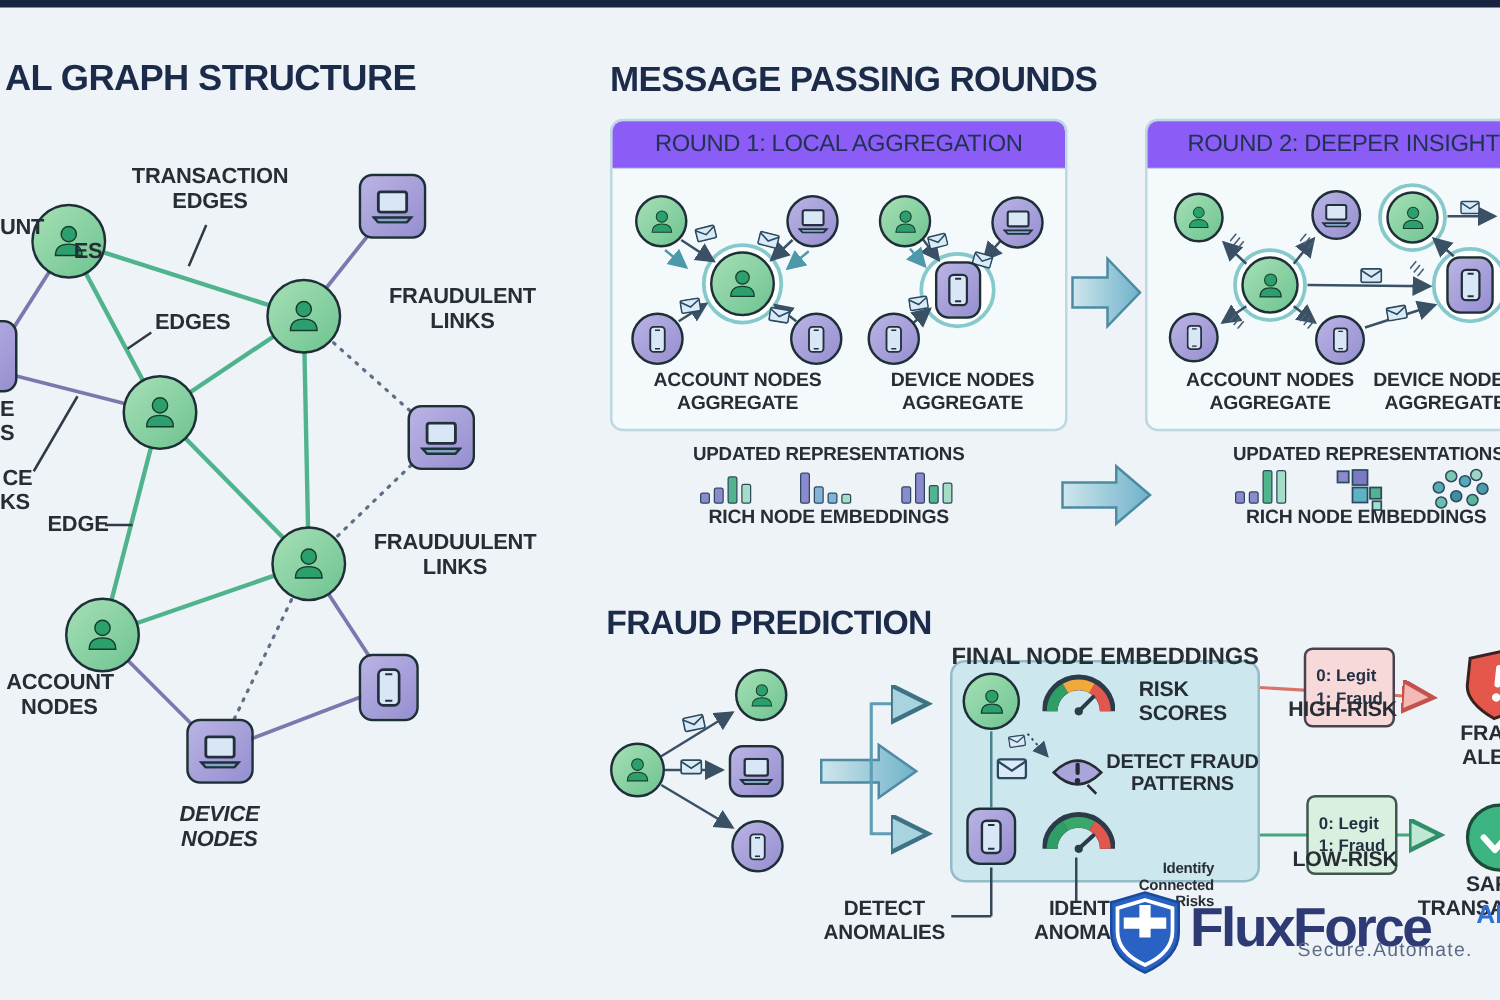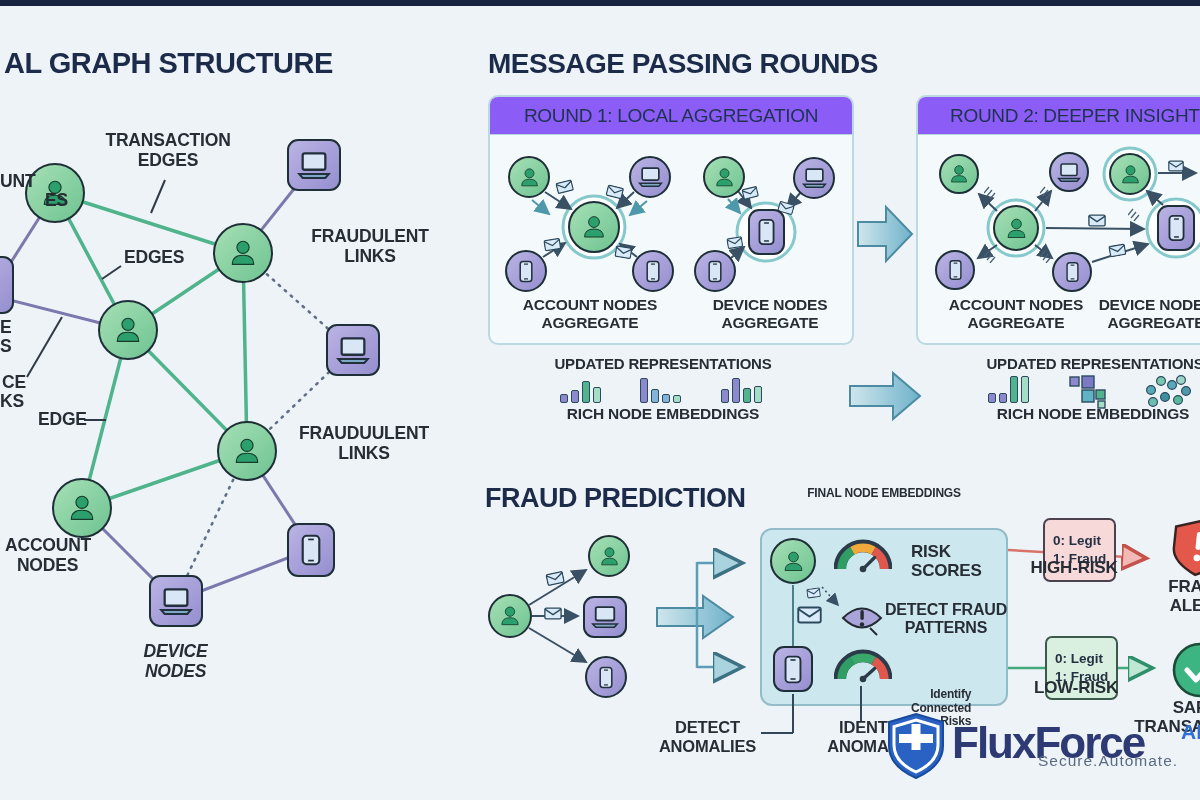--- a/index.html
+++ b/index.html
@@ -294,21 +294,21 @@
 LINKS</div>
   <div class="lbl" style="left:299px;top:424px;width:130px;font-size:17.5px;">FRAUDUULENT
 LINKS</div>
   <div class="lbl" style="left:38px;top:410px;font-size:17.5px;">EDGE</div>
   <div class="lbl" style="left:5px;top:536px;width:85px;font-size:17.5px;">ACCOUNT
 NODES</div>
   <div class="lbl" style="left:133px;top:642px;width:85px;font-size:17.5px;font-style:italic;">DEVICE
 NODES</div>
 
   <div class="lbl" style="left:0;top:172px;font-size:17.5px;">UNT</div>
-  <div class="lbl" style="left:0;top:191px;font-size:17.5px;padding-left:45px;">ES</div>
+  <div class="lbl" style="left:14px;top:191px;font-size:17.5px;padding-left:45px;">ES</div>
   <div class="lbl" style="left:0;top:318px;font-size:17.5px;">E</div>
   <div class="lbl" style="left:0;top:337px;font-size:17.5px;">S</div>
   <div class="lbl" style="left:2px;top:373px;font-size:17.5px;">CE</div>
   <div class="lbl" style="left:0;top:392px;font-size:17.5px;">KS</div>
 
   <div class="devs" style="left:-34px;top:256px;width:48px;height:58px;"></div>
   <div class="acct" style="left:25px;top:163px;width:60px;height:60px;">
       <svg width="34" height="34">
         <use href="#symPerson" width="34" height="34"></use>
       </svg>
@@ -501,21 +501,21 @@
       <svg width="28" height="22">
         <use href="#symLaptop" width="28" height="22"></use>
       </svg>
     </div>
   <div class="devc" style="left:585px;top:656px;width:42px;height:42px;">
       <svg width="14" height="23">
         <use href="#symPhone" width="14" height="23"></use>
       </svg>
     </div>
 
-  <div class="lbl" style="left:760px;top:487px;width:248px;font-size:12px;">FINAL NODE EMBEDDINGS</div>
+  <div class="lbl" style="left:760px;top:515px;width:248px;font-size:19px;">FINAL NODE EMBEDDINGS</div>
   <div class="tealbox" style="left:760px;top:528px;width:248px;height:178px;"></div>
   <div class="acct" style="left:770px;top:538px;width:46px;height:46px;">
       <svg width="27" height="27">
         <use href="#symPerson" width="27" height="27"></use>
       </svg>
     </div>
   <div class="devs" style="left:773px;top:646px;width:40px;height:46px;">
       <svg width="18" height="29">
         <use href="#symPhone" width="18" height="29"></use>
       </svg>

